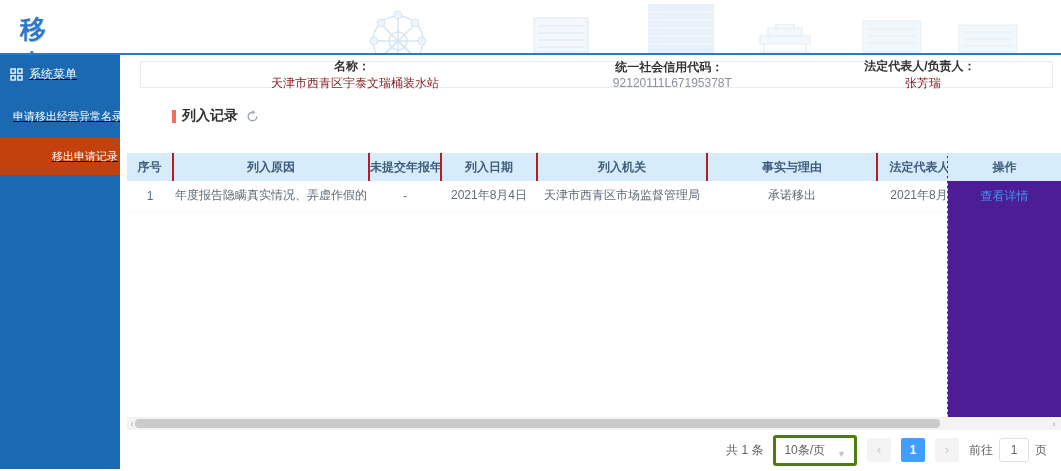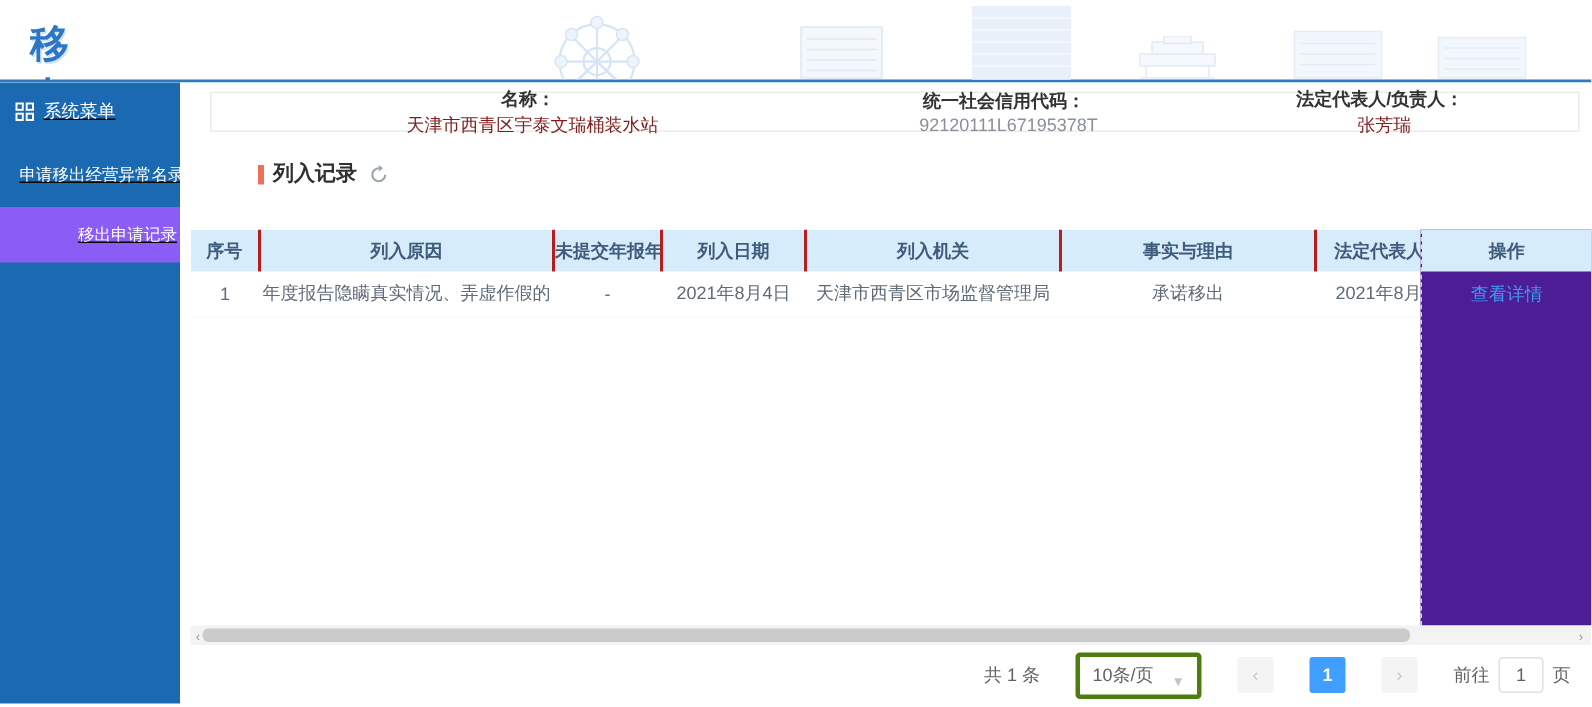--- a/index.html
+++ b/index.html
@@ -11,21 +11,21 @@
   .banner-title { position:absolute; left:20px; top:12px; font-size:26px; font-weight:bold; color:#1667c0;
                   letter-spacing:1px; text-shadow:1px 1px 0 #cfe2f4; }
   .deco { position:absolute; opacity:.9; }
 
   
   .page-body { display:flex; height:414px;text-decoration:underline; }
   .sidebar { width:120px; background:#1b6ab1; flex-shrink:0; }
   .sidebar-header { display:flex; align-items:center; gap:6px; padding:11px 10px 10px 10px; color:#fff; font-size:12px; cursor:pointer; }
   .sidebar-item { display:flex; align-items:center; gap:5px; padding:8px 8px; color:#fff; font-size:11px; cursor:pointer; }
   .sidebar-item.first { margin-top:8px; }
-  .sidebar-item.active { background:#8b5cf6; padding-top:11px; padding-bottom:11px; margin-top:6px;gap:44px; }
+  .sidebar-item.active { background:#c2410c; padding-top:11px; padding-bottom:11px; margin-top:6px;gap:44px; }
   .sidebar-item .txt { white-space:nowrap; }
 
   .main { flex:1; position:relative; background:#fff; }
 
   
   .info-bar { position:absolute; left:20px; right:8px; top:6px; height:27px; border:1px solid #ebebeb;
               display:flex; align-items:center; font-size:12px; }
   .info-field { display:flex; align-items:center;flex-direction:column; }
   .info-field.f0 { width:45%; padding-left:12px; }
   .info-field.f1 { width:26%; }
@@ -61,21 +61,21 @@
 
   
   .h-scrollbar { position:absolute; left:7px; right:0; top:362px; height:13px; background:#f3f3f3; }
   .h-arrow { position:absolute; top:0; width:10px; height:13px; font-size:9px; color:#999;
              display:flex; align-items:center; justify-content:center; cursor:pointer; }
   .h-arrow.left { left:0; } .h-arrow.right { right:2px; }
   .h-thumb { position:absolute; left:8px; top:2px; width:805px; height:9px; background:#cbcbcb; border-radius:4px; cursor:pointer; }
 
   
   .pagination { position:absolute; right:14px; top:382px; height:26px; display:flex; align-items:center;
-                gap:24px; font-size:12px; color:#606266; }
+                gap:10px; font-size:12px; color:#606266; }
   .page-size { display:flex; align-items:flex-end; gap:12px; border:3px solid #4d7c0f; border-radius:3px;
                padding:4px 8px; color:#606266; cursor:pointer; background:#fff; }
   .page-size .chev { color:#c0c4cc; font-size:9px; }
   .pg-btn { width:24px; height:24px; border-radius:2px; background:#f4f4f5; color:#c0c4cc;
             display:flex; align-items:center; justify-content:center; font-size:12px; cursor:pointer; }
   .pg-btn.current { background:#409eff; color:#fff; font-weight:bold; }
   .goto-wrap { display:flex; align-items:center; gap:6px; }
   .goto-input { width:30px; height:24px; border:1px solid #dcdfe6; border-radius:3px; text-align:center;
                 font-size:12px; color:#606266; font-family:inherit; }
 </style>

